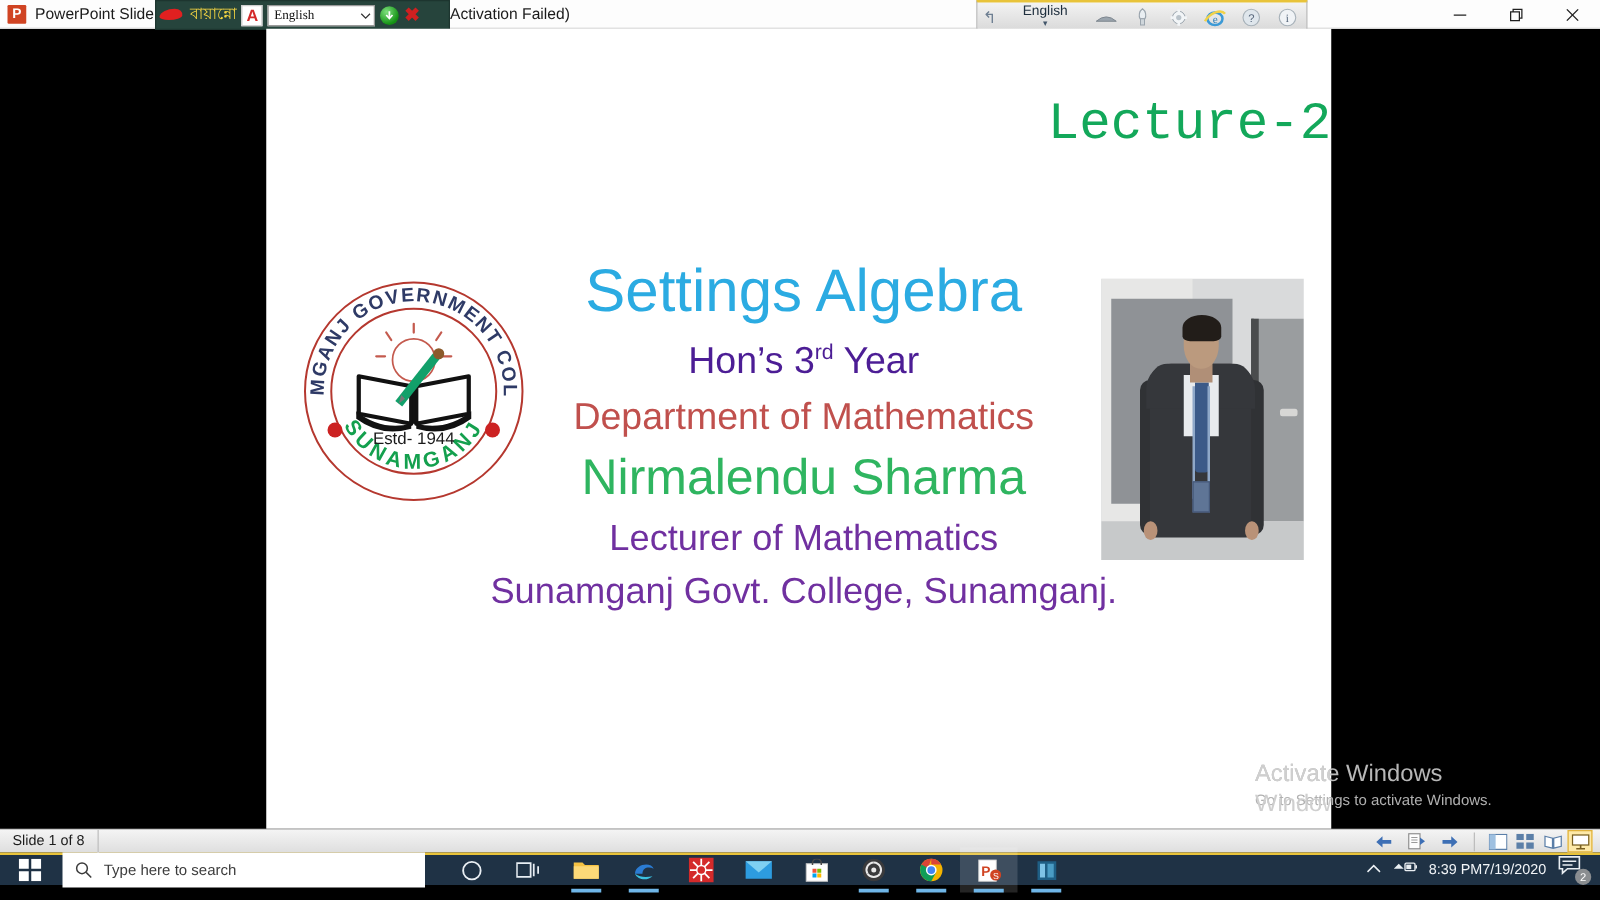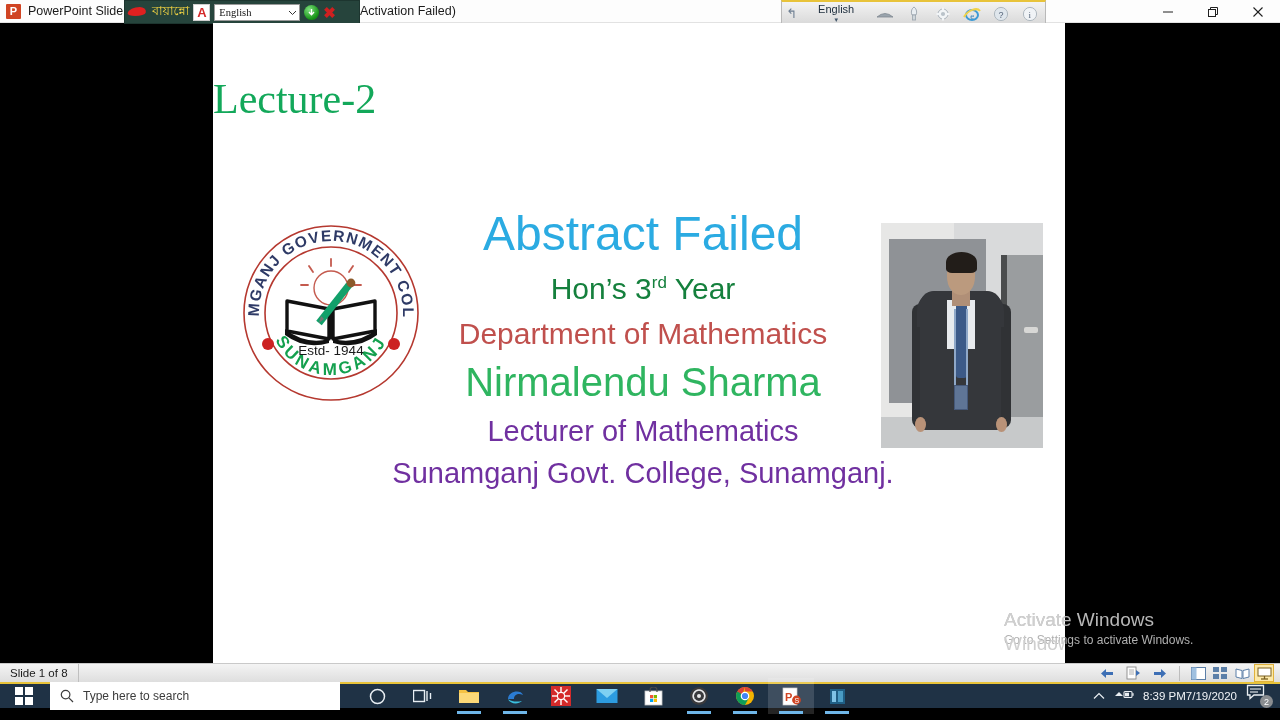--- a/index.html
+++ b/index.html
@@ -93,29 +93,29 @@
   .lb-icon {
     width: 30px; height: 24px; display: flex; align-items: center; justify-content: center;
   }
 
   
   .slide {
     position: absolute; left: 213px; top: 23px; width: 852px; height: 640px;
     background: #ffffff; overflow: hidden;
   }
   .s-lecture {
-    position: absolute; left: 0; top: 52px; width: 852px; text-align: left;
-    font-size: 42px; color: #13a85a; font-family: Liberation Serif, serif;
+    position: absolute; left: 0; top: 52px; width: 852px; text-align: right;
+    font-size: 42px; color: #13a85a; font-family: Liberation Mono, monospace;
   }
   .s-center { position: absolute; left: 150px; top: 185px; width: 560px; text-align: center; }
   .s-title {
     font-size: 48px; color: #2babe2; line-height: 1.08; white-space: nowrap;
   }
   .s-hons {
-    font-size: 30px; color: #15803d; margin-top: 12px; line-height: 1.1;
+    font-size: 30px; color: #4c1d95; margin-top: 12px; line-height: 1.1;
   }
   .s-hons sup { font-size: 17px; vertical-align: super; }
   .s-dept {
     font-size: 30px; color: #c0504d; margin-top: 12px; line-height: 1.1; white-space: nowrap;
   }
   .s-name {
     font-size: 40px; color: #2fb560; margin-top: 10px; line-height: 1.1; white-space: nowrap;
   }
   .s-role {
     font-size: 29px; color: #7030a0; margin-top: 12px; line-height: 1.1;
@@ -392,21 +392,21 @@
       <div class="ph-lanyard"></div>
       <div class="ph-badge"></div>
       <div class="ph-handl"></div>
       <div class="ph-handr"></div>
       <div class="ph-neck"></div>
       <div class="ph-head"></div>
       <div class="ph-hair"></div>
     </div>
 
     <div class="s-center">
-      <div class="s-title">Abstract Failed</div>
+      <div class="s-title">Settings Algebra</div>
       <div class="s-hons"><span>Hon’s 3</span><sup>rd</sup><span> Year</span></div>
       <div class="s-dept">Department of Mathematics</div>
       <div class="s-name">Nirmalendu Sharma</div>
       <div class="s-role">Lecturer of Mathematics</div>
       <div class="s-college">Sunamganj Govt. College, Sunamganj.</div>
     </div>
   </div>
 
   <div class="watermark">
     <div class="wm-l1">Activate Windows</div>

